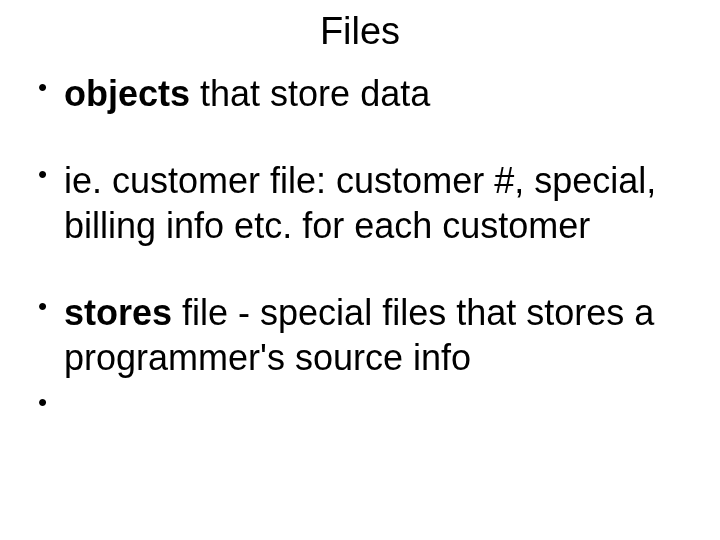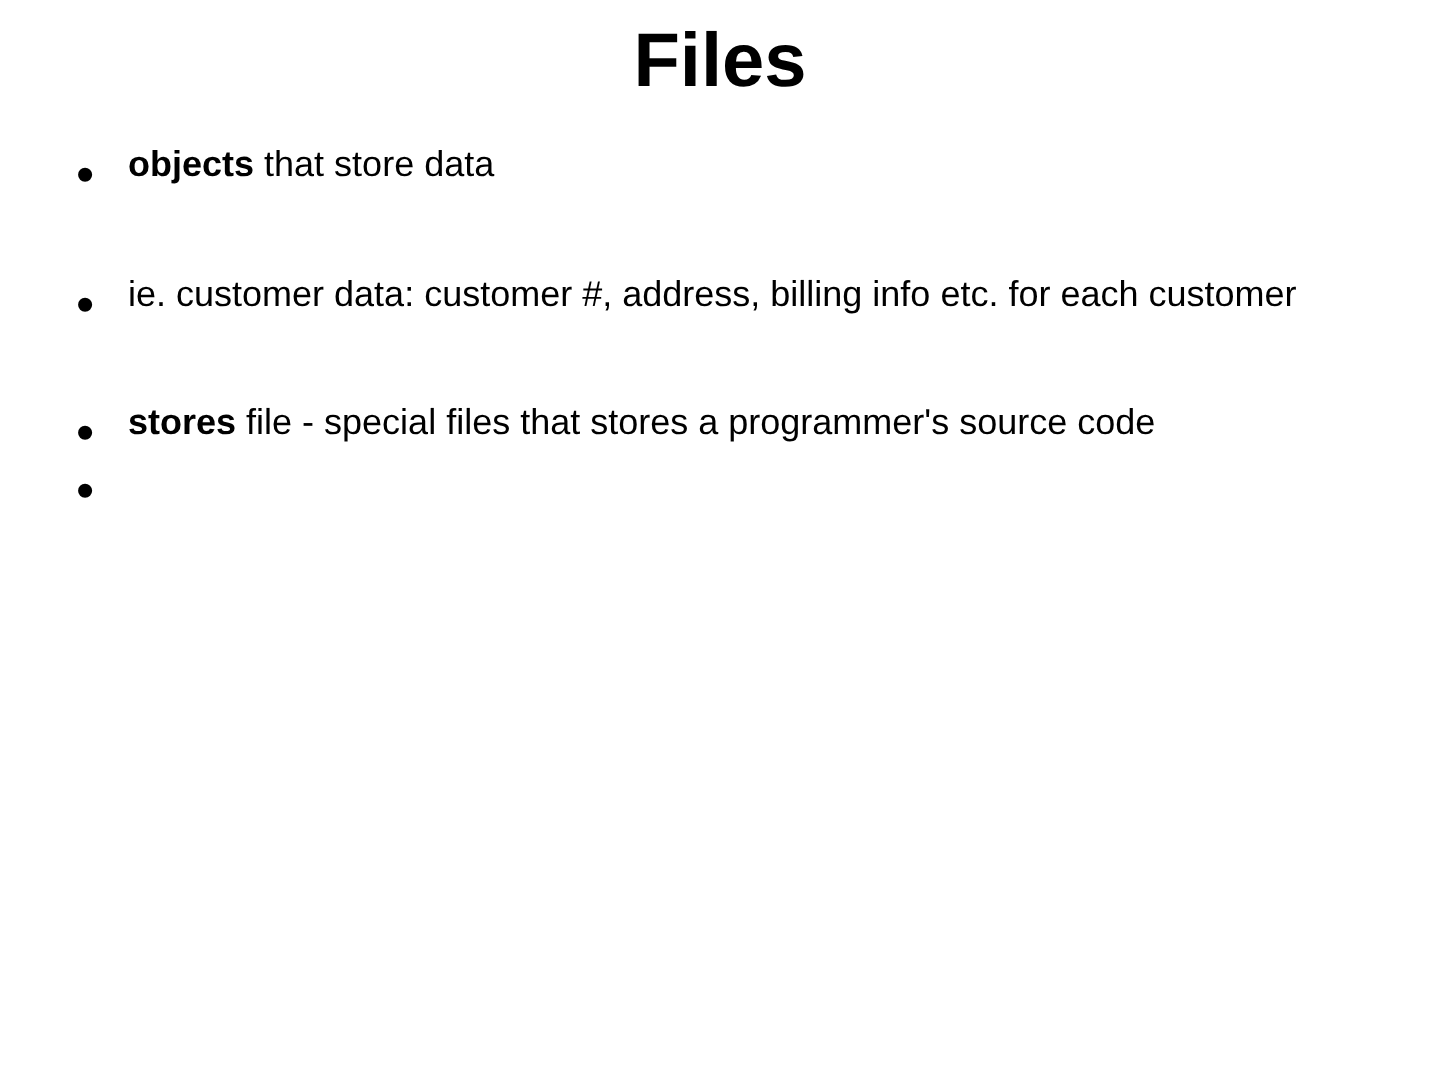--- a/index.html
+++ b/index.html
@@ -12,30 +12,30 @@
       height: 540px;
       background: #ffffff;
       font-family: Arial, Helvetica, sans-serif;
       color: #000000;
       padding: 10px 30px 30px 30px;
       overflow: hidden;
     }
     .title {
       text-align: center;
       font-size: 38px;
-      font-weight: bold;
+      font-weight: normal;
       margin-bottom: 18px;
     }
     .bullet-list {
       list-style: none;
     }
     .bullet-item {
       position: relative;
       padding-left: 34px;
-      font-size: 18px;
+      font-size: 36px;
       line-height: 1.25;
       margin-bottom: 42px;
     }
     .bullet-item.tight {
       margin-bottom: 6px;
     }
     .bullet-item.last {
       margin-bottom: 0;
     }
     .bullet-item::before {
@@ -52,21 +52,21 @@
 </head>
 <body>
 
 <h1 class="title">Files</h1>
 
 <ul class="bullet-list">
   <li class="bullet-item">
     <span class="bold">objects</span><span> that store data</span>
   </li>
   <li class="bullet-item">
-    <span class="bold"></span><span>ie. customer data: customer #, address, billing info etc. for each customer</span>
+    <span class="bold"></span><span>ie. customer file: customer #, special, billing info etc. for each customer</span>
   </li>
   <li class="bullet-item tight">
-    <span class="bold">stores</span><span> file - special files that stores a programmer's source code</span>
+    <span class="bold">stores</span><span> file - special files that stores a programmer's source info</span>
   </li>
   <li class="bullet-item tight">
     <span class="bold"></span><span></span>
   </li>
 </ul>
 
 </body></html>

